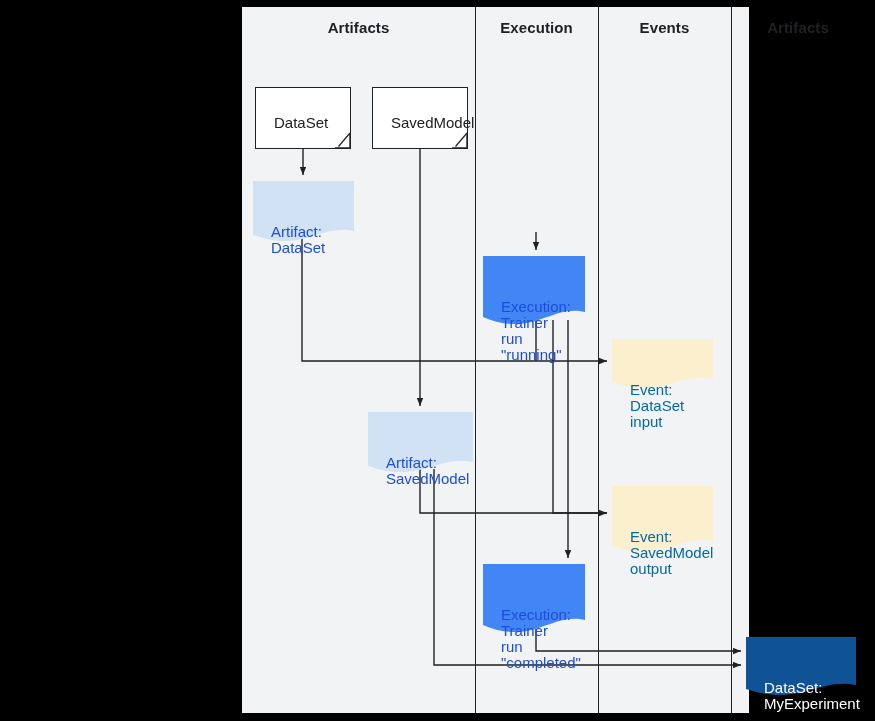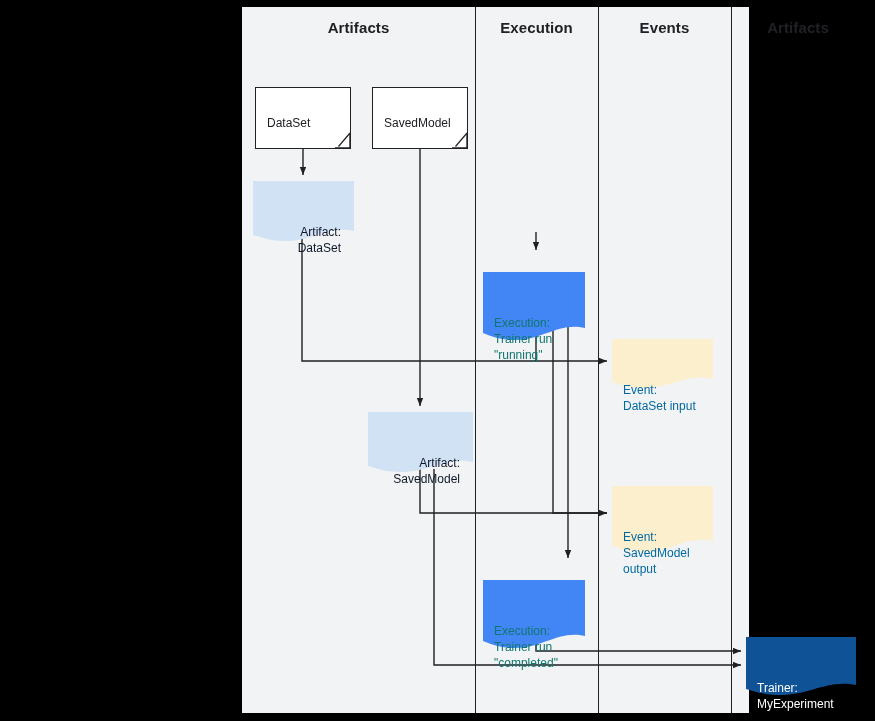--- a/index.html
+++ b/index.html
@@ -37,23 +37,23 @@
     top: 12px;
     text-align: center;
     font-size: 15px;
     font-weight: bold;
     color: #202124;
     letter-spacing: 0.1px;
   }
   .node {
     position: absolute;
     box-sizing: border-box;
-    font-size: 12px;
+    font-size: 15px;
     line-height: 16px;
-    padding: 11px 13px 0 11px;
+    padding: 11px 13px 0 18px;
     white-space: pre-line;
   }
   .node-doc {
     background: #FFFFFF;
     border: 1.4px solid #202124;
     color: #202124;
   }
   .fold {
     position: absolute;
     right: -1px;
@@ -69,22 +69,22 @@
     z-index: 2;
   }
   .wave-bg {
     position: absolute;
     left: 0;
     top: 0;
     width: 100%;
     height: 100%;
     z-index: 1;
   }
-  .node-wave.artifact { color: #0f172a; text-align: right; }
-  .node-wave.execution { color: #0f766e; margin-top: 16px; }
+  .node-wave.artifact { color: #1d4ed8; }
+  .node-wave.execution { color: #1d4ed8; }
   .node-wave.event { color: #0369a1; }
   .node-wave.context { color: #FFFFFF; }
   #edges {
     position: absolute;
     left: 0;
     top: 0;
     width: 623px;
     height: 706px;
     z-index: 1;
     pointer-events: none;
@@ -205,19 +205,19 @@
         </svg>
         <span class="wave-label">Event:
 SavedModel
 output</span>
       </div>
 
       <div class="node node-wave context" style="left:504px;top:630px;width:110px;height:58px">
         <svg class="wave-bg" viewBox="0 0 110 58" preserveAspectRatio="none">
           <path d="M0,0 L110,0 L110,48 C82,42 64,58 34,58 C20,58 10,55 0,52 Z" fill="#0F5296"></path>
         </svg>
-        <span class="wave-label">Trainer:
+        <span class="wave-label">DataSet:
 MyExperiment</span>
       </div>
 
     </div>
   </div>
 </div>
 
 </body></html>

